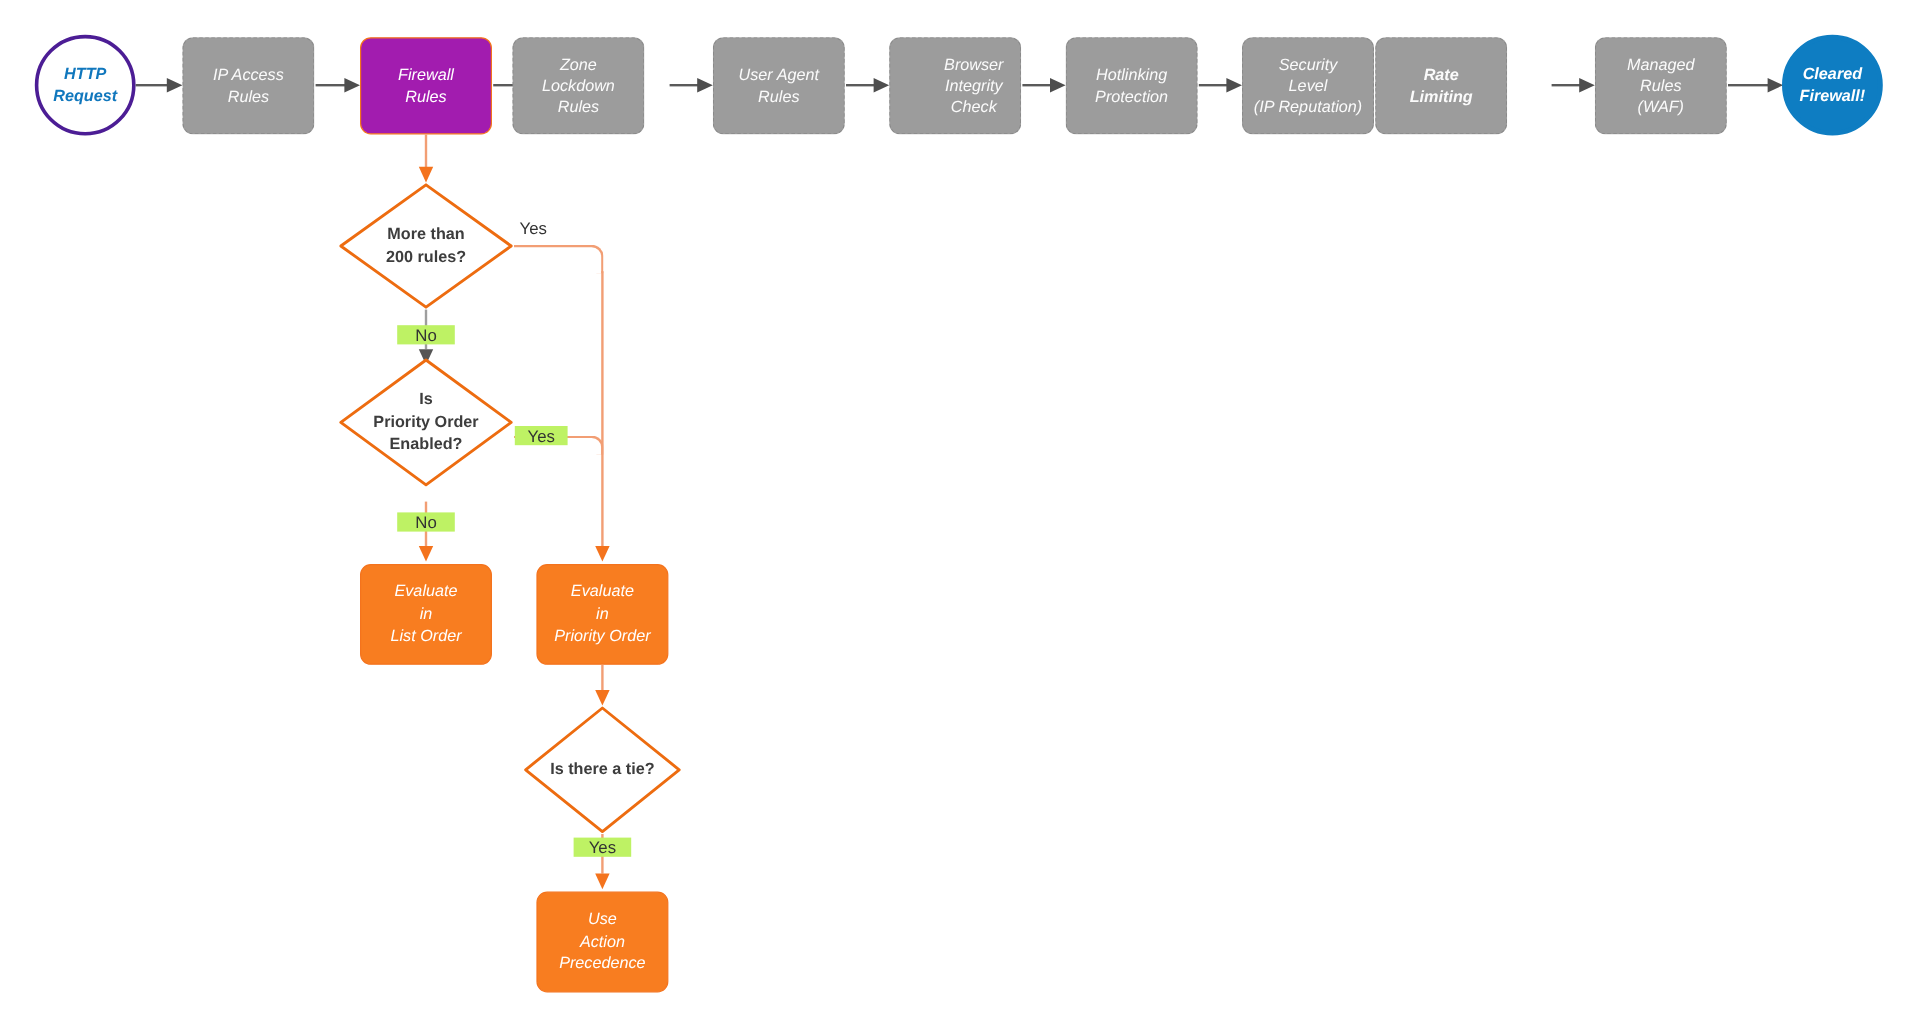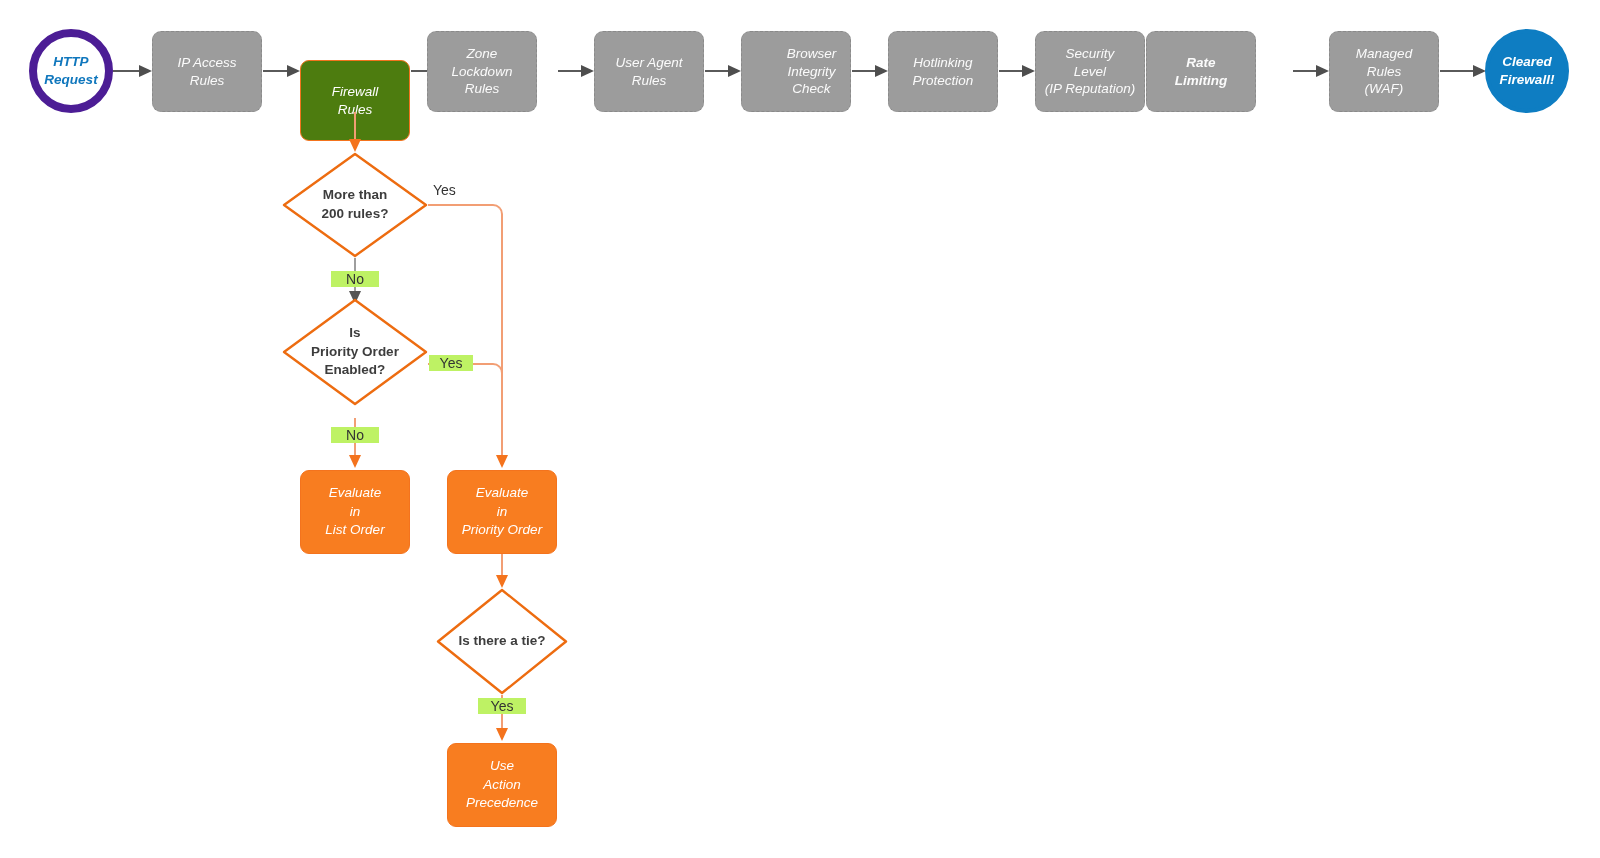--- a/index.html
+++ b/index.html
@@ -10,32 +10,32 @@
   }
   .node{
     position:absolute;display:flex;align-items:center;justify-content:center;
     text-align:center;white-space:pre-line;
   }
   .stage{
     width:110px;height:81px;top:31px;border-radius:9px;
     font-style:italic;font-size:13.5px;line-height:1.32;
   }
   .stage.gray{background:#9c9c9c;border:1px dashed #8a8a8a;color:#fbfbfb;}
-  .stage.orange{background:#4d7c0f;border:1px solid #f4731d;color:#ffffff;margin-top:29px;}
+  .stage.orange{background:#a21caf;border:1px solid #f4731d;color:#ffffff;}
   .lowbox{
     position:absolute;width:110px;height:84px;border-radius:9px;
     background:#f87d20;border:1px solid #f4731d;color:#ffffff;
     display:flex;align-items:center;justify-content:center;text-align:center;
     white-space:pre-line;font-style:italic;font-size:13.5px;line-height:1.4;
   }
   .circle{
     width:84px;height:84px;top:29px;border-radius:50%;
     font-weight:bold;font-style:italic;font-size:13.5px;line-height:1.35;
   }
-  .circle.start{background:#ffffff;border:8px solid #4c1d95;color:#1077bd;}
+  .circle.start{background:#ffffff;border:3px solid #4c1d95;color:#1077bd;}
   .circle.end{background:#0e7dc2;border:4px solid #0e7dc2;color:#ffffff;}
   .hline{position:absolute;height:2px;background:#5a5a5a;top:70px;}
   .harrow{
     position:absolute;width:0;height:0;top:65px;
     border-left:13px solid #4e4e4e;border-top:6px solid transparent;border-bottom:6px solid transparent;
   }
   .vline{position:absolute;width:2px;}
   .vline.orange{background:#f29e74;}
   .vline.gray{background:#9e9e9e;}
   .varrow{

